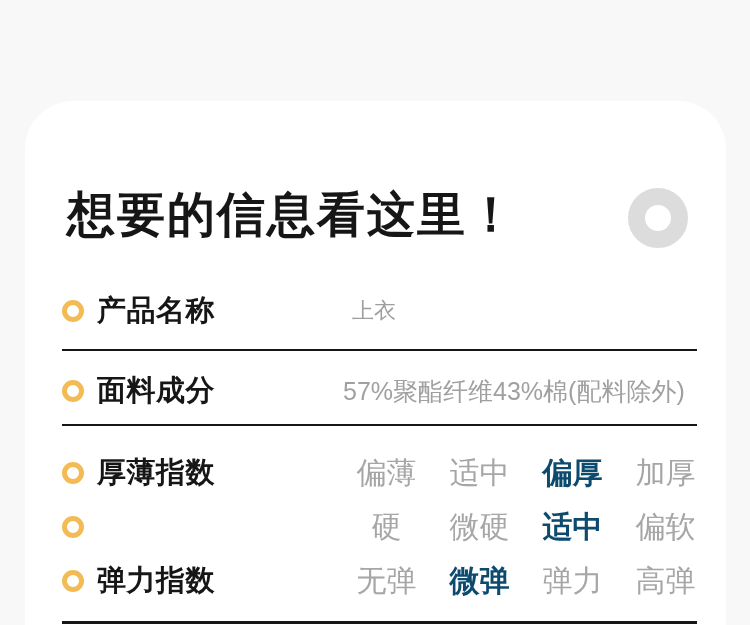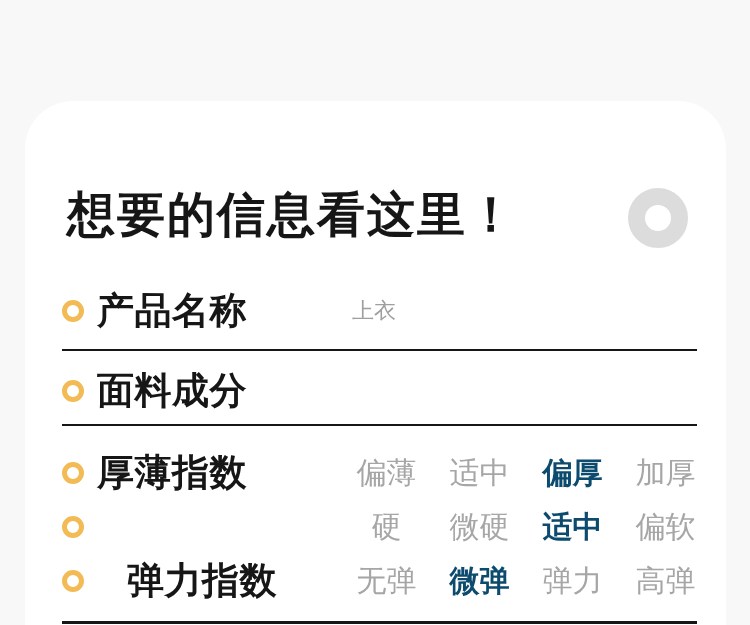--- a/index.html
+++ b/index.html
@@ -56,21 +56,21 @@
   .bullet {
     flex: 0 0 auto;
     width: 22px;
     height: 22px;
     box-sizing: border-box;
     border: 5px solid #f3bb55;
     border-radius: 50%;
     margin-right: 13px;
   }
   .label {
-    font-size: 37px;
+    font-size: 29px;
     font-weight: 700;
     color: #161616;
     letter-spacing: 0.5px;
     white-space: nowrap;
   }
   .value {
     position: absolute;
     white-space: nowrap;
     text-align: right;
   }
@@ -107,21 +107,21 @@
     left: 37px;
     width: 635px;
     height: 2px;
     background: #161616;
   }
   
   .row-1 { top: 190px; }
   .row-2 { top: 270px; }
   .row-3 { top: 352px; }
   .row-4 { top: 406px; }
-  .row-5 { top: 460px; gap: 30px; }
+  .row-5 { top: 460px; }
   .div-1 { top: 248px; }
   .div-2 { top: 323px; }
   .div-3 { top: 520px; height: 3px; }
 </style>
 </head>
 <body>
 
 <div class="card">
 
   <h1 class="title">想要的信息看这里！</h1>
@@ -131,20 +131,21 @@
     <span class="bullet"></span>
     <span class="label">产品名称</span>
     <span class="value value-sm">上衣</span>
   </div>
 
   <div class="divider div-1"></div>
 
   <div class="row row-2">
     <span class="bullet"></span>
     <span class="label">面料成分</span>
+    <span class="value value-lg">57%聚酯纤维43%棉(配料除外)</span>
   </div>
 
   <div class="divider div-2"></div>
 
   <div class="row row-3">
     <span class="bullet"></span>
     <span class="label">厚薄指数</span>
     <span class="options">
       <span class="option">偏薄</span>
       <span class="option">适中</span>

